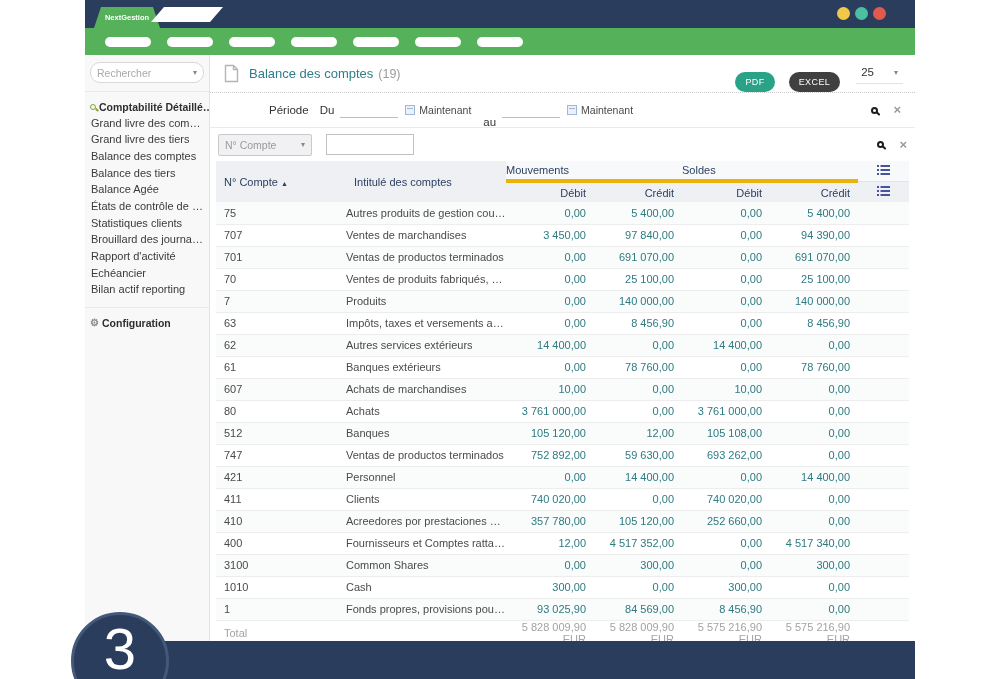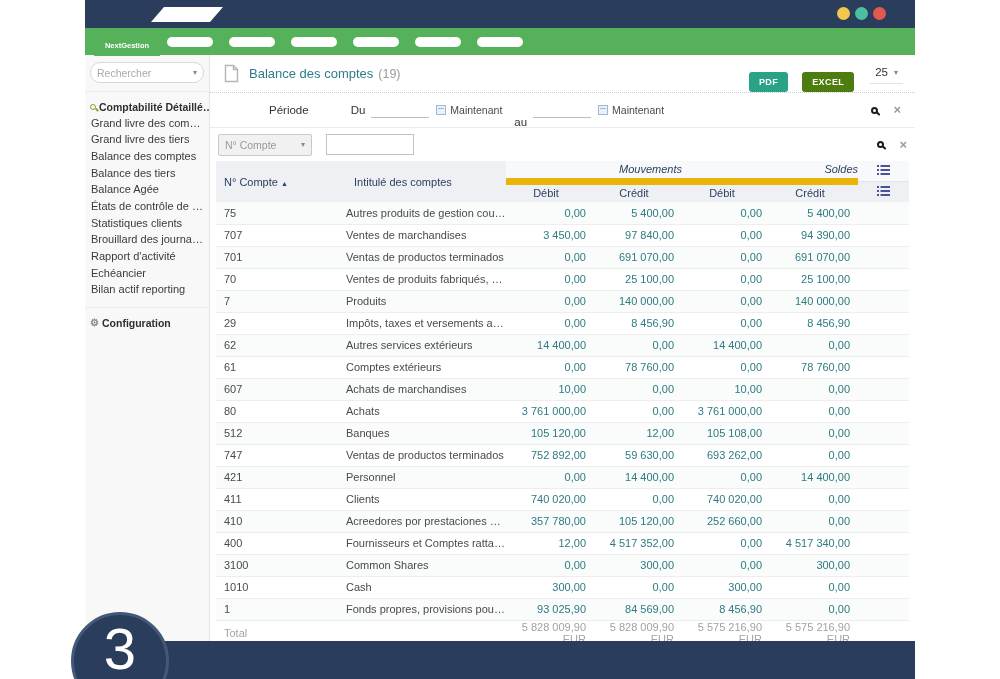--- a/index.html
+++ b/index.html
@@ -4,21 +4,21 @@
 <style>
   * { box-sizing: border-box; margin: 0; padding: 0; }
   html,body { width:1000px; height:679px; background:#fff; overflow:hidden;
     font-family:"Liberation Sans", sans-serif; }
   .app { position:absolute; left:85px; top:0; width:830px; height:679px; background:#fff; }
 
   
   .topbar { position:relative; height:28px; background:#2b3d5c; }
   .brand-tab { position:absolute; left:9px; top:7px; width:66px; height:21px; background:#55b15a;
     clip-path:polygon(7px 0, calc(100% - 7px) 0, 100% 100%, 0 100%);
-    color:#fff; font-size:7.5px; font-weight:bold; display:flex; align-items:center; justify-content:center;margin-top:28px; }
+    color:#fff; font-size:7.5px; font-weight:bold; display:flex; align-items:center; justify-content:center; }
   .ghost-tab { position:absolute; left:66px; top:7px; width:72px; height:15px; background:#fff;
     clip-path:polygon(13px 0, 100% 0, calc(100% - 13px) 100%, 0 100%); }
   .dots { position:absolute; right:29px; top:7px; display:flex; gap:5px; }
   .dot { width:13px; height:13px; border-radius:50%; }
 
   
   .navbar { height:27px; background:#55b15a; display:flex; align-items:center; gap:16px; padding-left:20px; }
   .pill { width:46px; height:10px; border-radius:5px; background:#fff; }
 
   
@@ -40,30 +40,30 @@
     right:-2px; bottom:-3px; transform:rotate(-45deg); border-radius:1px; }
   .gear { color:#8a8a8a; font-size:10px; }
 
   
   .main { flex:1; background:#fff; position:relative; }
   .toolbar { height:38px; display:flex; align-items:center; padding:0 12px; border-bottom:1px dotted #cccccc; }
   .file-icon { margin-left:2px; }
   .page-title { color:#2e7d8c; font-size:13px; margin-left:10px; }
   .page-count { color:#9b9b9b; font-size:12.5px; margin-left:5px; }
   .toolbar-spacer { flex:1; }
-  .btn { border:none; color:#fff; font-weight:bold; font-size:9px; letter-spacing:.4px;
-    padding:5px 10px; border-radius:3px; font-family:inherit;margin-top:16px; }
+  .btn { border:none; color:#fff; font-weight:normal; font-size:9px; letter-spacing:.4px;
+    padding:5px 10px; border-radius:10px; font-family:inherit;margin-top:16px; }
   .btn-pdf { background:#2aa287; margin-right:14px; }
-  .btn-excel { background:#4d7c0f; }
-  .page-size { margin-left:16px; display:flex; align-items:center; gap:6px; font-size:11.5px; color:#333;
+  .btn-excel { background:#404040; }
+  .page-size { margin-left:16px; display:flex; align-items:center; gap:20px; font-size:11.5px; color:#333;
     border-bottom:1px solid #e2e2e2; padding:3px 5px 5px; }
 
   .period-row { height:35px; display:flex; align-items:center; padding:0 14px;
     border-bottom:1px solid #ebebeb; font-size:11.5px; color:#333; }
-  .period-label { margin-right:42px;padding-left:45px; }
+  .period-label { margin-right:11px;padding-left:45px; }
   .du-label { margin-right:6px; }
   .au-label { margin-right:6px; margin-left:2px;margin-top:24px; }
   .underline-input { width:58px; height:15px; border:none; border-bottom:1px solid #bdbdbd; margin-right:7px;
     background:transparent; }
   .cal-icon { width:10px; height:10px; border:1px solid #9fb8d8; background:#eaf1f9; margin-right:4px; flex:none;
     position:relative; }
   .cal-icon::before { content:""; position:absolute; left:1px; right:1px; top:2px; height:1px; background:#9fb8d8; }
   .now-value { color:#4a4a4a; font-size:10.5px; margin-right:10px; }
   .row-icons { margin-left:auto; display:flex; align-items:center; gap:15px; }
   .mag-dark { width:7px; height:7px; border:2px solid #1d1d1d; border-radius:50%; position:relative; }
@@ -75,23 +75,23 @@
   .col-select { width:94px; height:22px; border:1px solid #c9c9c9; background:#f1f1f4; border-radius:2px;
     display:flex; align-items:center; justify-content:space-between; padding:0 6px;
     color:#9a9a9a; font-size:10.5px; margin-right:14px; }
   .filter-input { width:88px; height:21px; border:1px solid #c2c2c2; background:#fff; font-family:inherit; }
 
   
   .table-wrap { margin:0 6px; }
   table { width:100%; border-collapse:collapse; table-layout:fixed; font-size:11px; }
   th { font-weight:normal; }
   .hdr-left { background:#eef0f4; color:#2e4161; text-align:left; padding-left:8px; font-size:11px; }
-  .hdr-group { background:#f8f9fb; color:#2e4161; text-align:right; height:20px;
-    border-bottom:7px solid #eab308; font-size:11px;font-style:italic; }
-  .hdr-sub { background:#eef0f4; color:#2e4161; padding-right:8px; height:21px; }
+  .hdr-group { background:#f8f9fb; color:#2e4161; text-align:left; height:20px;
+    border-bottom:4px solid #eab308; font-size:11px; }
+  .hdr-sub { background:#eef0f4; color:#2e4161; text-align:right; padding-right:8px; height:21px; }
   .hdr-ico { background:#f8f9fb; text-align:center; border-bottom:1px solid #e2e4ea; }
   .hdr-ico2 { background:#eef0f4; text-align:center; }
   .sort-arrow { font-size:7px; color:#2e4161; }
   tbody td { height:22px; border-bottom:1px solid #ededee; color:#4a4a4a; background:#fff; }
   tbody tr:nth-child(odd) td { background:#fafbfb; }
   .c-acc { padding-left:8px; }
   .c-lbl { white-space:nowrap; overflow:hidden; text-overflow:ellipsis; }
   .c-num { text-align:right; padding-right:8px; color:#2e7b82; }
   .total-row td { background:#fff !important; color:#a3a3a3; border-bottom:none;margin-top:28px; }
   .total-row .c-num { color:#a3a3a3; }
@@ -303,40 +303,40 @@
               <tr>
     <td class="c-acc">7</td>
     <td class="c-lbl">Produits</td>
     <td class="c-num">0,00</td>
     <td class="c-num">140 000,00</td>
     <td class="c-num">0,00</td>
     <td class="c-num">140 000,00</td>
     <td></td>
   </tr>
               <tr>
-    <td class="c-acc">29</td>
+    <td class="c-acc">63</td>
     <td class="c-lbl">Impôts, taxes et versements as…</td>
     <td class="c-num">0,00</td>
     <td class="c-num">8 456,90</td>
     <td class="c-num">0,00</td>
     <td class="c-num">8 456,90</td>
     <td></td>
   </tr>
               <tr>
     <td class="c-acc">62</td>
     <td class="c-lbl">Autres services extérieurs</td>
     <td class="c-num">14 400,00</td>
     <td class="c-num">0,00</td>
     <td class="c-num">14 400,00</td>
     <td class="c-num">0,00</td>
     <td></td>
   </tr>
               <tr>
     <td class="c-acc">61</td>
-    <td class="c-lbl">Comptes extérieurs</td>
+    <td class="c-lbl">Banques extérieurs</td>
     <td class="c-num">0,00</td>
     <td class="c-num">78 760,00</td>
     <td class="c-num">0,00</td>
     <td class="c-num">78 760,00</td>
     <td></td>
   </tr>
               <tr>
     <td class="c-acc">607</td>
     <td class="c-lbl">Achats de marchandises</td>
     <td class="c-num">10,00</td>

